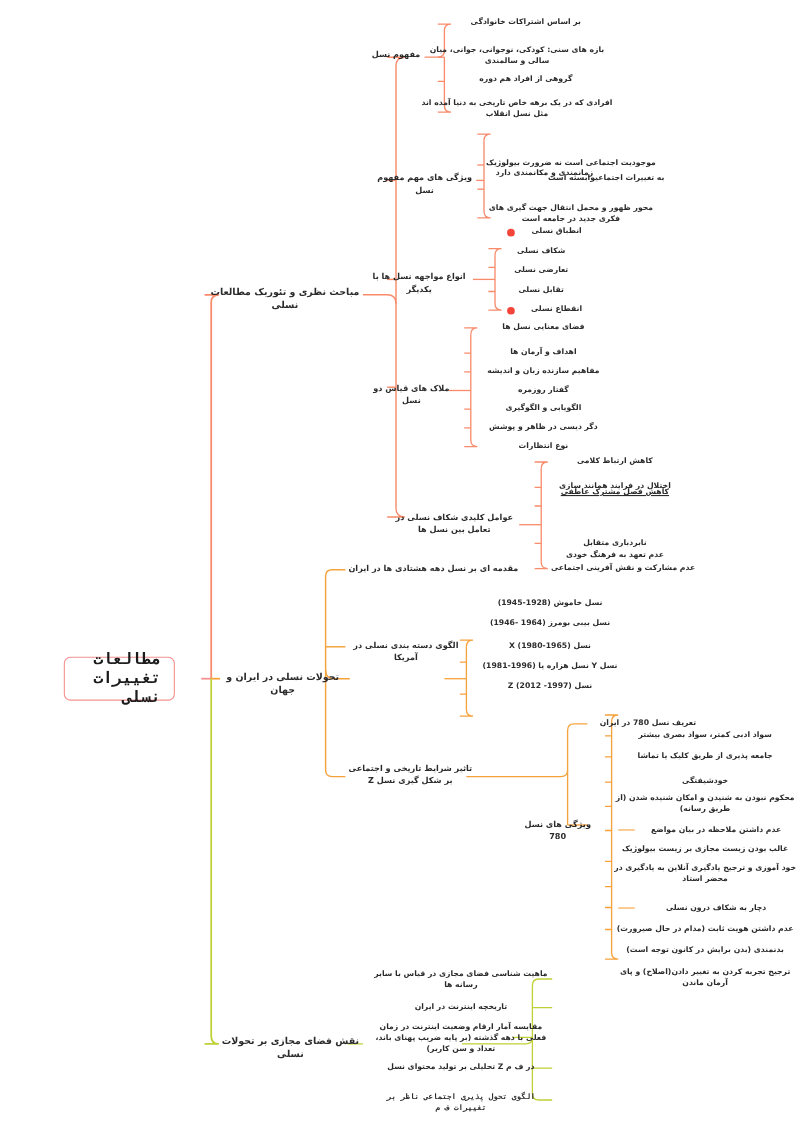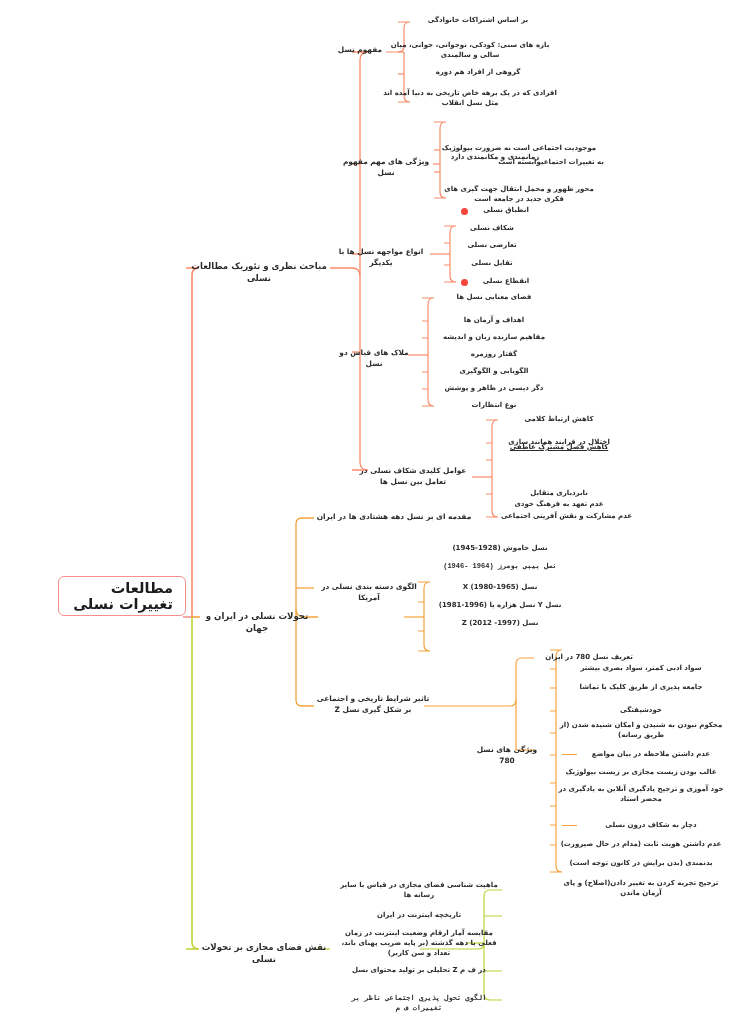--- a/index.html
+++ b/index.html
@@ -115,21 +115,21 @@
     <path d="M556,669 H550 M556,688 H550 M556,711 H550 M556,733 H550 M556,755 H550 M556,783 H550 M556,806 H550 M556,825 H550 M556,845 H550" stroke="#F6A23C" stroke-width="1.2" fill="none"></path>
 
     <path d="M330,949 H316" stroke="#BFD136" stroke-width="1.3" fill="none"></path>
 
     <path d="M420,949 H478 Q484,949 484,943 V896 Q484,890 490,890 H502" stroke="#BFD136" stroke-width="1.2" fill="none"></path>
     <path d="M484,943 V994 Q484,1000 490,1000 H502" stroke="#BFD136" stroke-width="1.2" fill="none"></path>
     <path d="M484,916 H502 M484,971 H502" stroke="#BFD136" stroke-width="1.2" fill="none"></path>
     <path d="M484,943 H466" stroke="#BFD136" stroke-width="1.2" fill="none"></path>
   </svg>
 
-  <div class="root" style="left:58px; top:576px; width:128px; height:40px;">مطالعات تغییرات نسلی</div>
+  <div class="root" style="left:58px; top:597px; width:101px; height:40px;font-family:Liberation Mono, monospace;">مطالعات تغییرات نسلی</div>
 
   <div class="node lvl-1" style="left:186px; top:260px; width:146px;">مباحث نظری و تئوریک مطالعات نسلی</div>
 
   <div class="node lvl-2" style="left:334px; top:45px; width:52px;">مفهوم نسل</div>
   <div class="node lvl-3" style="left:398px; top:15px; width:160px;">بر اساس اشتراکات خانوادگی</div>
   <div class="node lvl-3" style="left:382px; top:40px; width:176px;">بازه های سنی: کودکی، نوجوانی، جوانی، میان سالی و سالمندی</div>
   <div class="node lvl-3" style="left:398px; top:67px; width:160px;">گروهی از افراد هم دوره</div>
   <div class="node lvl-3" style="left:382px; top:88px; width:176px;">افرادی که در یک برهه خاص تاریخی به دنیا آمده اند مثل نسل انقلاب</div>
 
   <div class="node lvl-2" style="left:340px; top:157px; width:92px;">ویژگی های مهم مفهوم نسل</div>
@@ -163,21 +163,21 @@
   <div class="node lvl-3" style="left:486px; top:499px; width:146px;">عدم تعهد به فرهنگ خودی</div>
   <div class="node lvl-3" style="left:486px; top:488px; width:146px;">نابردباری متقابل</div>
   <div class="node lvl-3" style="left:486px; top:511px; width:146px;text-align:right;">عدم مشارکت و نقش آفرینی اجتماعی</div>
 
   <div class="node lvl-1" style="left:196px; top:610px; width:122px;">تحولات نسلی در ایران و جهان</div>
 
   <div class="node lvl-2" style="left:314px; top:512px; width:160px;">مقدمه ای بر نسل دهه هشتادی ها در ایران</div>
 
   <div class="node lvl-2" style="left:314px; top:582px; width:110px;">الگوی دسته بندی نسلی در آمریکا</div>
   <div class="node lvl-3" style="left:430px; top:543px; width:140px;">نسل خاموش (1928-1945)</div>
-  <div class="node lvl-3" style="left:430px; top:561px; width:140px;font-family:Liberation Mono, monospace;">نسل بیبی بومرز (1964 -1946)</div>
+  <div class="node lvl-3" style="left:430px; top:561px; width:140px;">نسل بیبی بومرز (1964 -1946)</div>
   <div class="node lvl-3" style="left:430px; top:582px; width:140px;">نسل X (1980-1965)</div>
   <div class="node lvl-3" style="left:430px; top:600px; width:140px;">نسل Y نسل هزاره یا (1996-1981)</div>
   <div class="node lvl-3" style="left:430px; top:618px; width:140px;">نسل Z (2012 -1997)</div>
 
   <div class="node lvl-2" style="left:314px; top:694px; width:118px;">تاثیر شرایط تاریخی و اجتماعی بر شکل گیری نسل Z</div>
   <div class="node lvl-3" style="left:534px; top:652px; width:110px;">تعریف نسل 780 در ایران</div>
 
   <div class="node lvl-2" style="left:470px; top:745px; width:74px;">ویژگی های نسل 780</div>
 
   <div class="node lvl-3" style="left:558px; top:663px; width:166px;">سواد ادبی کمتر، سواد بصری بیشتر</div>

